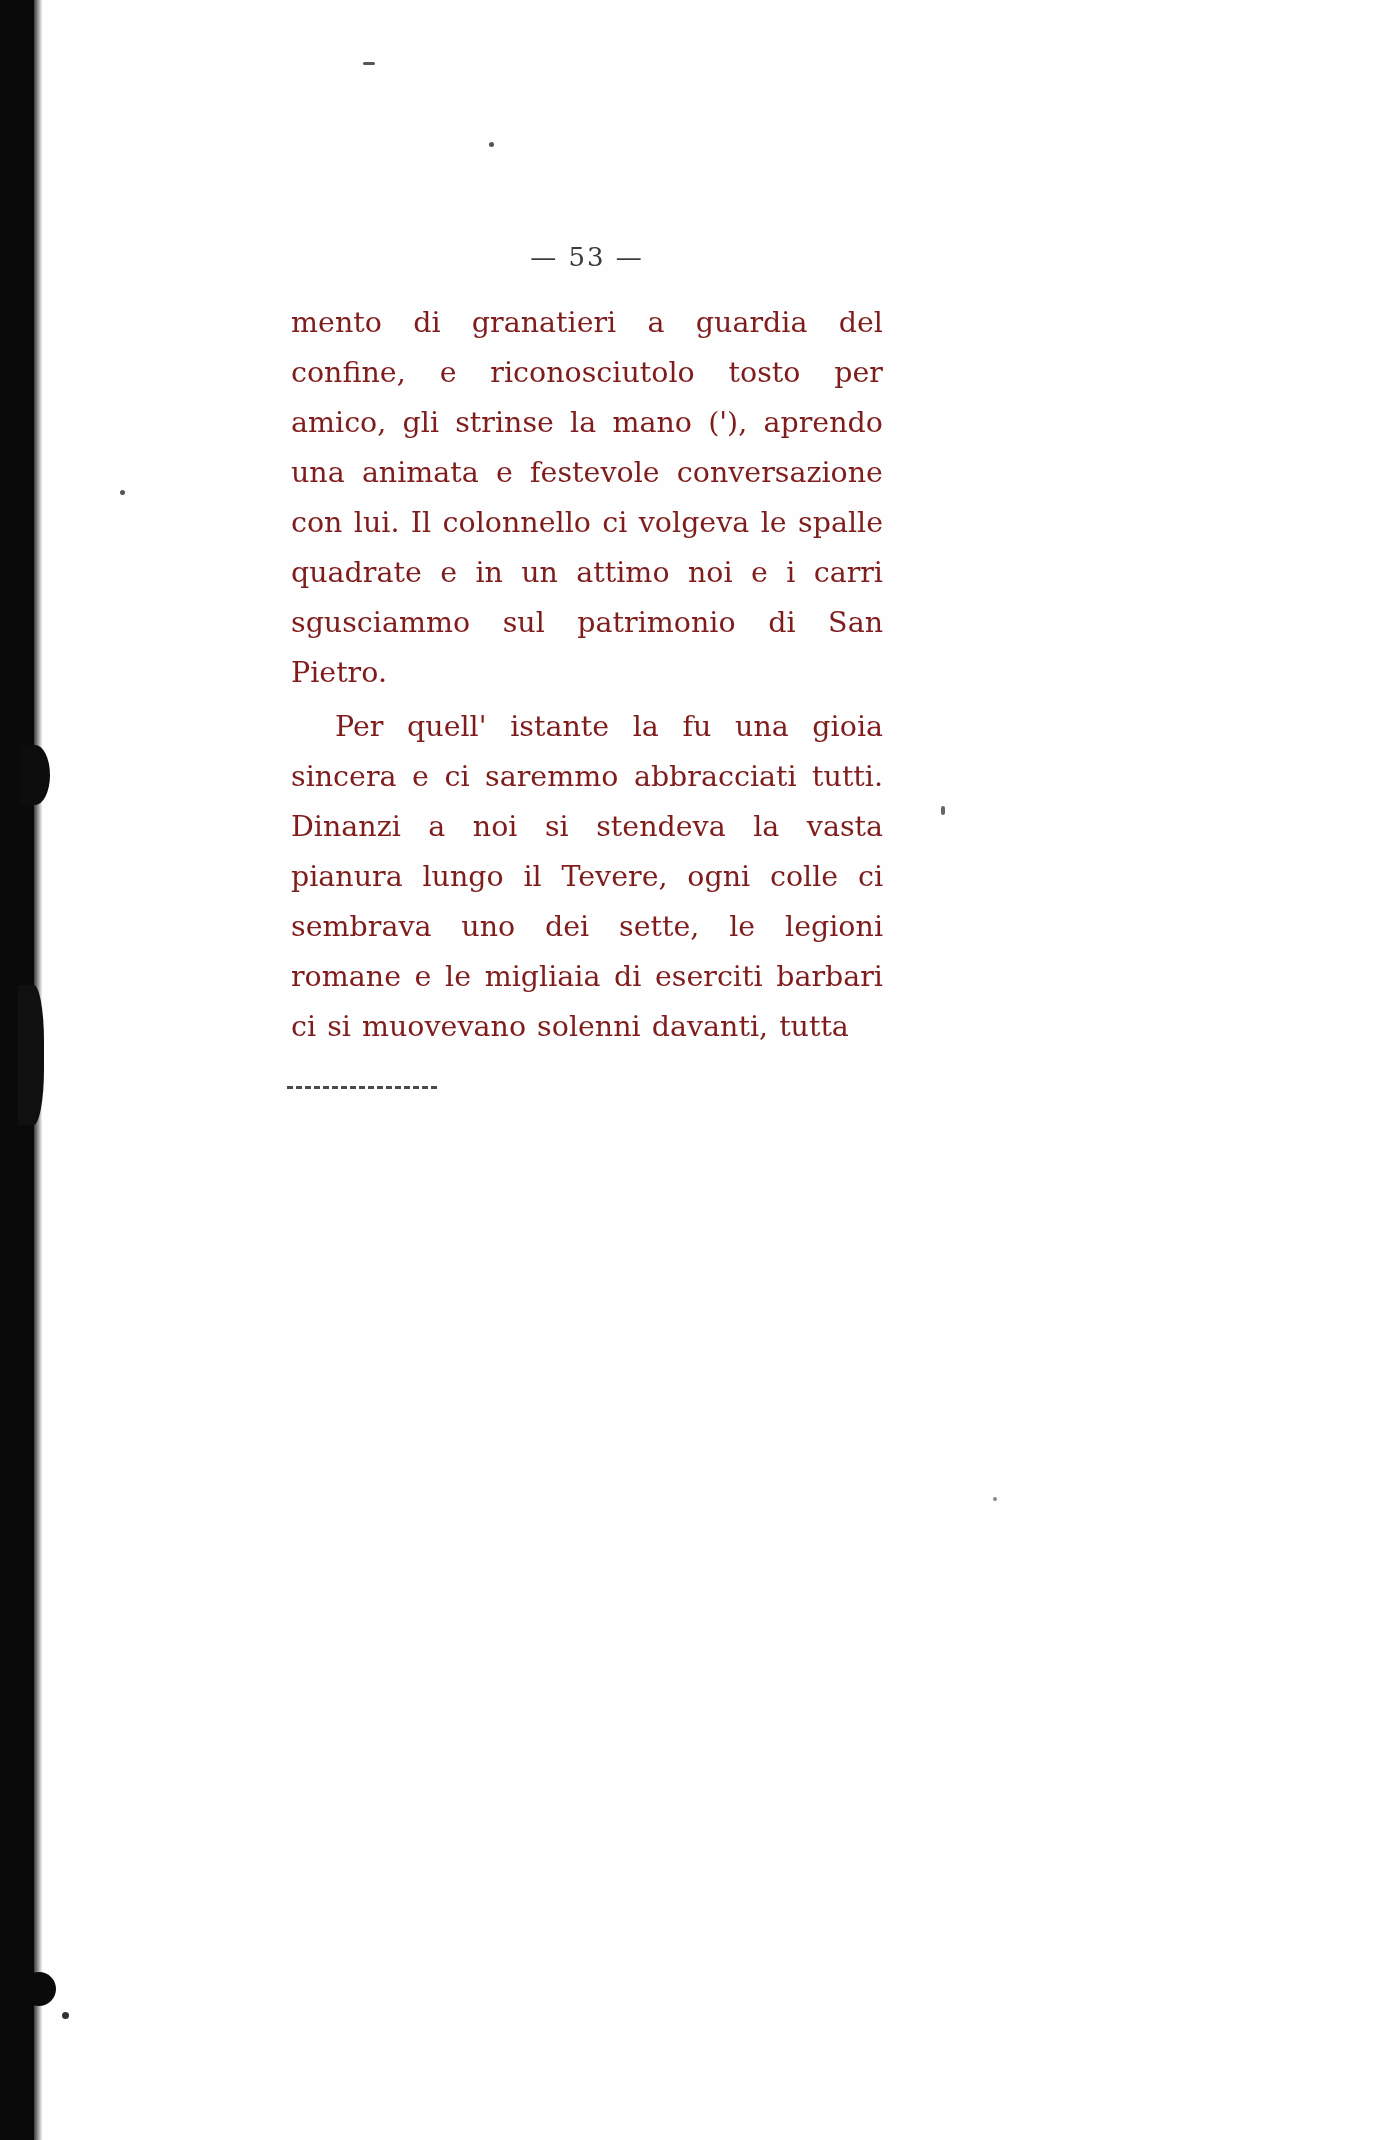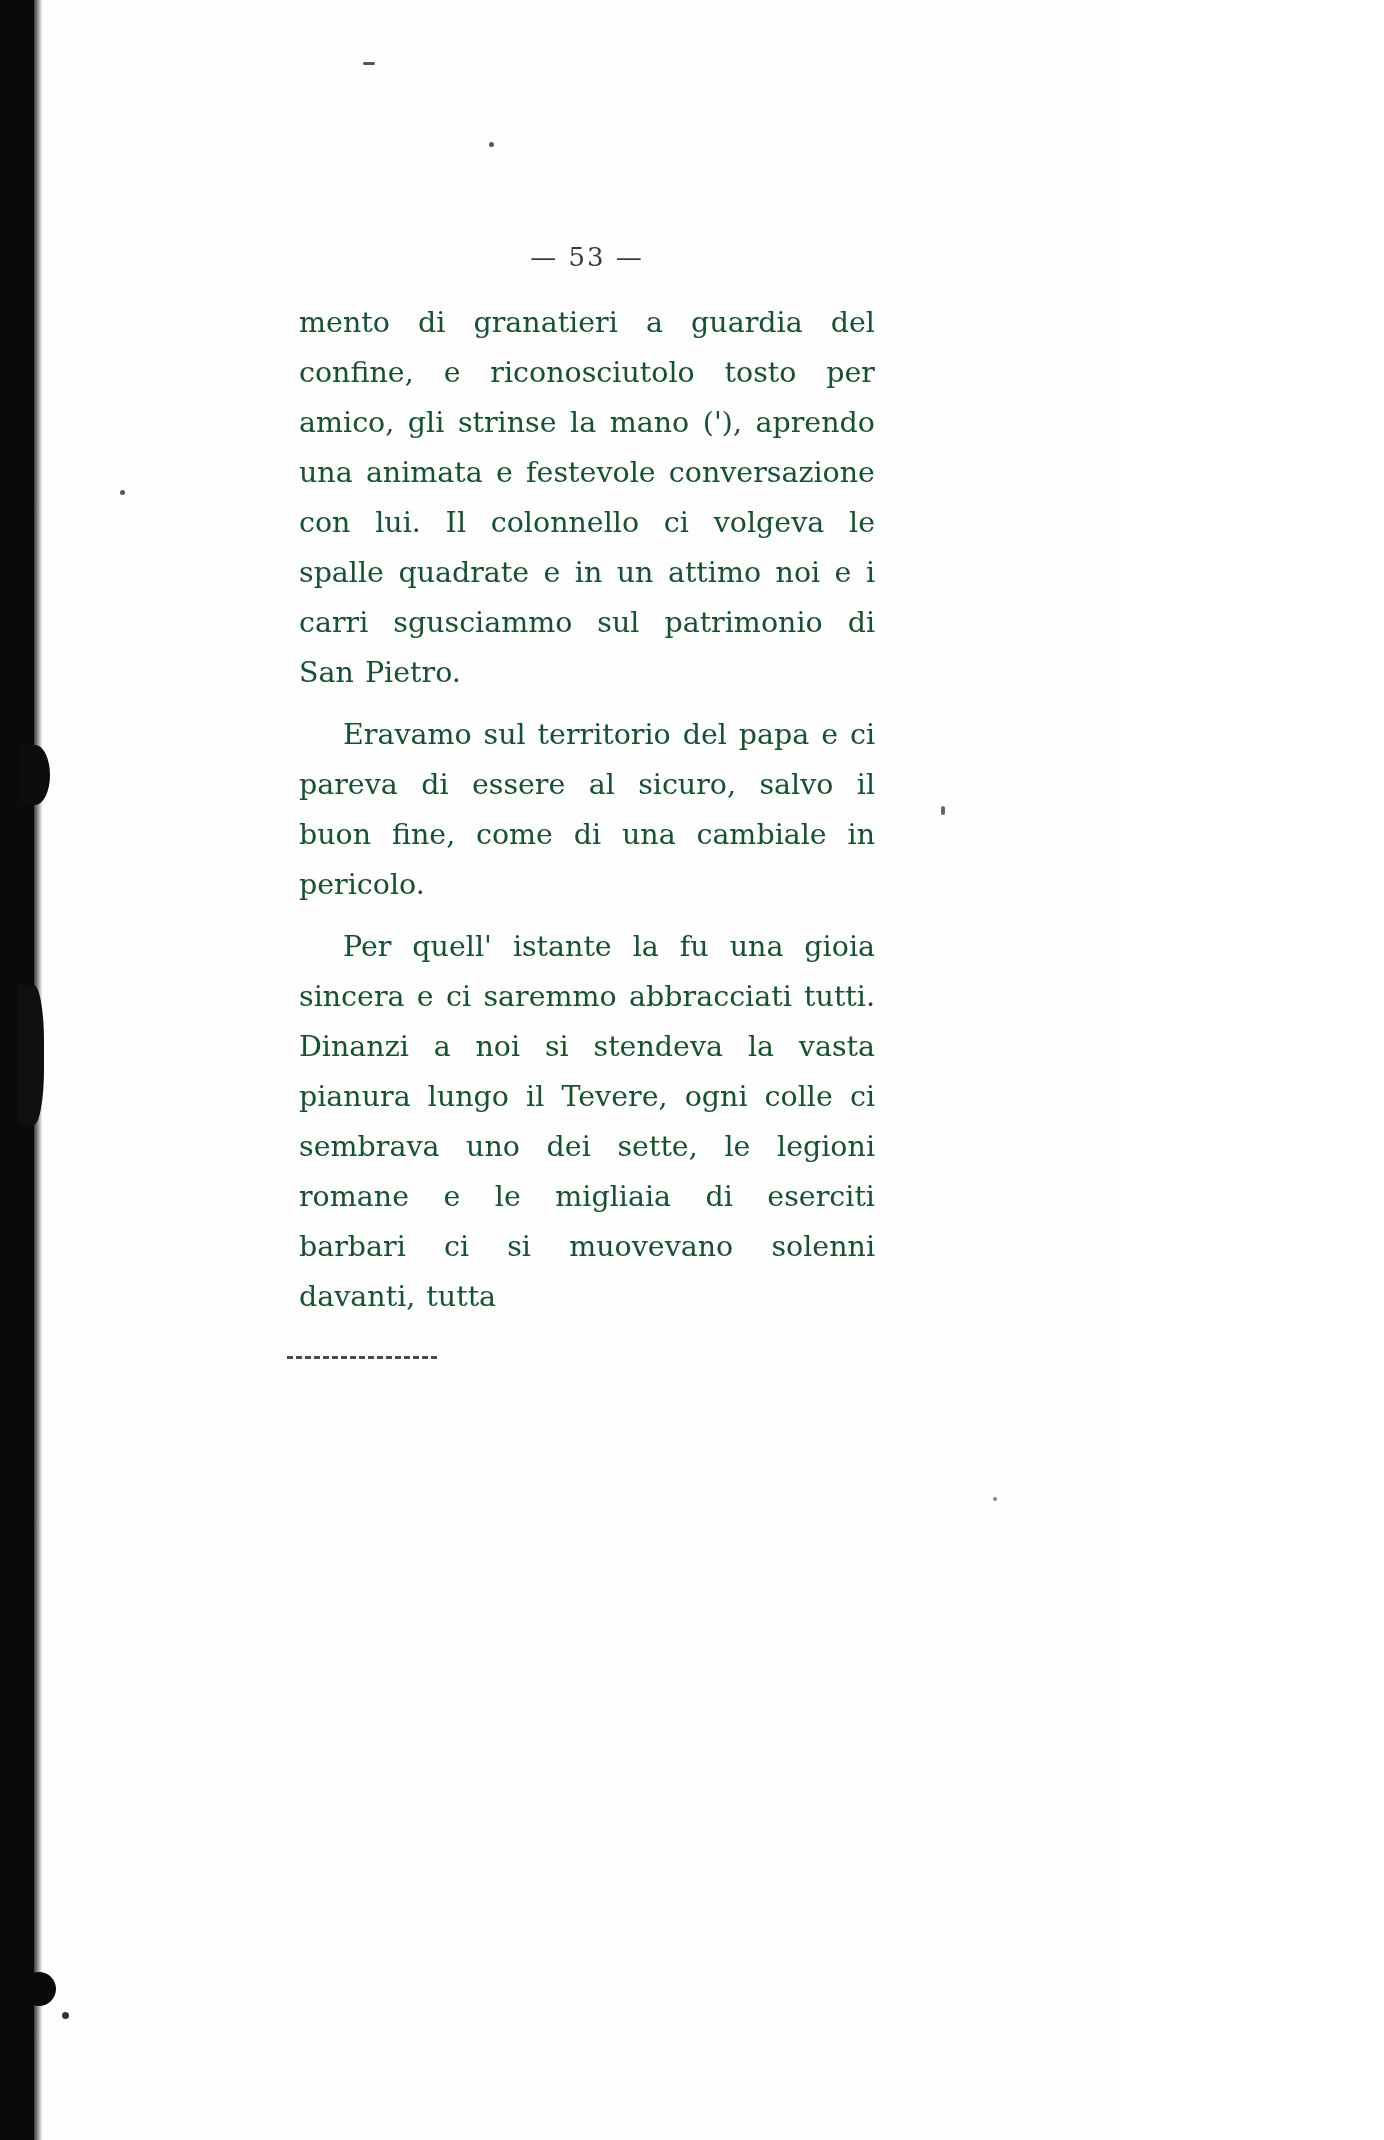--- a/index.html
+++ b/index.html
@@ -62,26 +62,26 @@
     width: 600px;
   }
   .page-number {
     text-align: center;
     font-size: 26px;
     letter-spacing: 2px;
     color: #3a3a3a;
     margin-bottom: 26px;
   }
   .para {
-    margin: 12px;
+    margin: 4px;
     font-size: 28.5px;
     line-height: 50px;
     text-align: justify;
     word-spacing: 2px;
-    color: #14532d;
+    color: #7f1d1d;
   }
   .para.indent {
     text-indent: 44px;
   }
   .footnote-rule {
     margin-top: 34px;
     width: 150px;
     border-top: 3px dashed #4a4a4a;
   }
   .footnote {
@@ -123,21 +123,20 @@
   <div class="speck dash s4"></div>
   <div class="speck s5"></div>
   <div class="speck s6"></div>
   <div class="speck s7"></div>
 
   <div class="page">
     <div class="page-number">— 53 —</div>
 
     <p class="para">mento di granatieri a guardia del confine, e riconosciutolo tosto per amico, gli strinse la mano ('), aprendo una animata e festevole conversazione con lui. Il colonnello ci volgeva le spalle quadrate e in un attimo noi e i carri sgusciammo sul patrimonio di San Pietro.</p>
 
-    <p class="para indent">Eravamo sul territorio del papa e ci pareva di essere al sicuro, salvo il buon fine, come di una cambiale in pericolo.</p>
 
     <p class="para indent">Per quell' istante la fu una gioia sincera e ci saremmo abbracciati tutti. Dinanzi a noi si stendeva la vasta pianura lungo il Tevere, ogni colle ci sembrava uno dei sette, le legioni romane e le migliaia di eserciti barbari ci si muovevano solenni davanti, tutta</p>
 
     <div class="footnote-rule"></div>
 
   </div>
 
 </div>
 
 </body></html>

